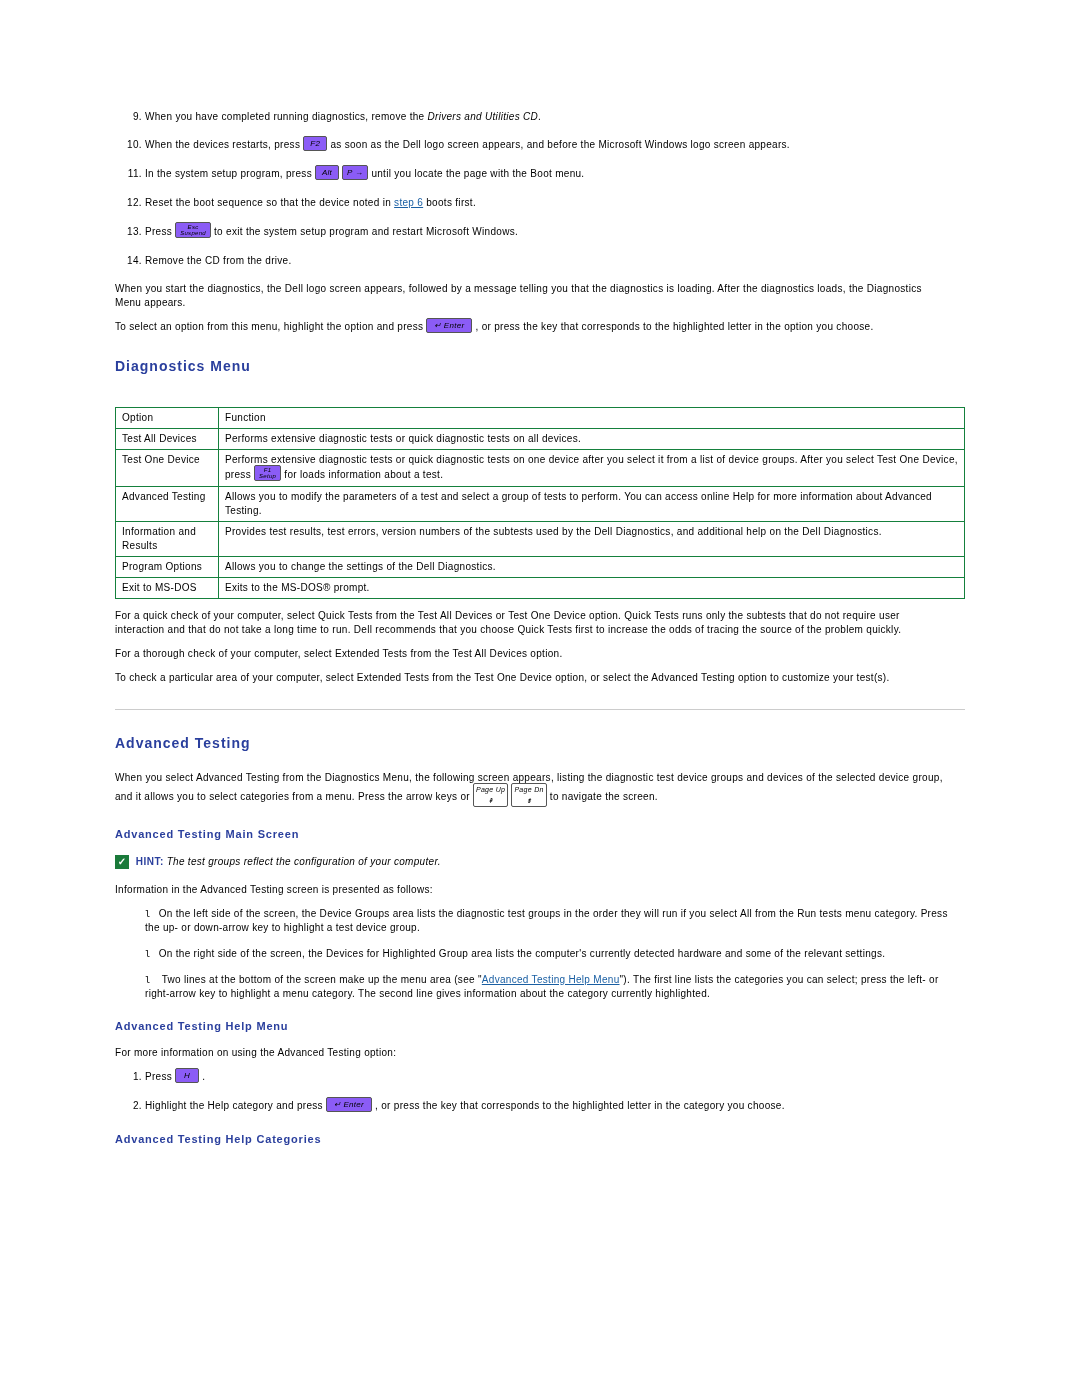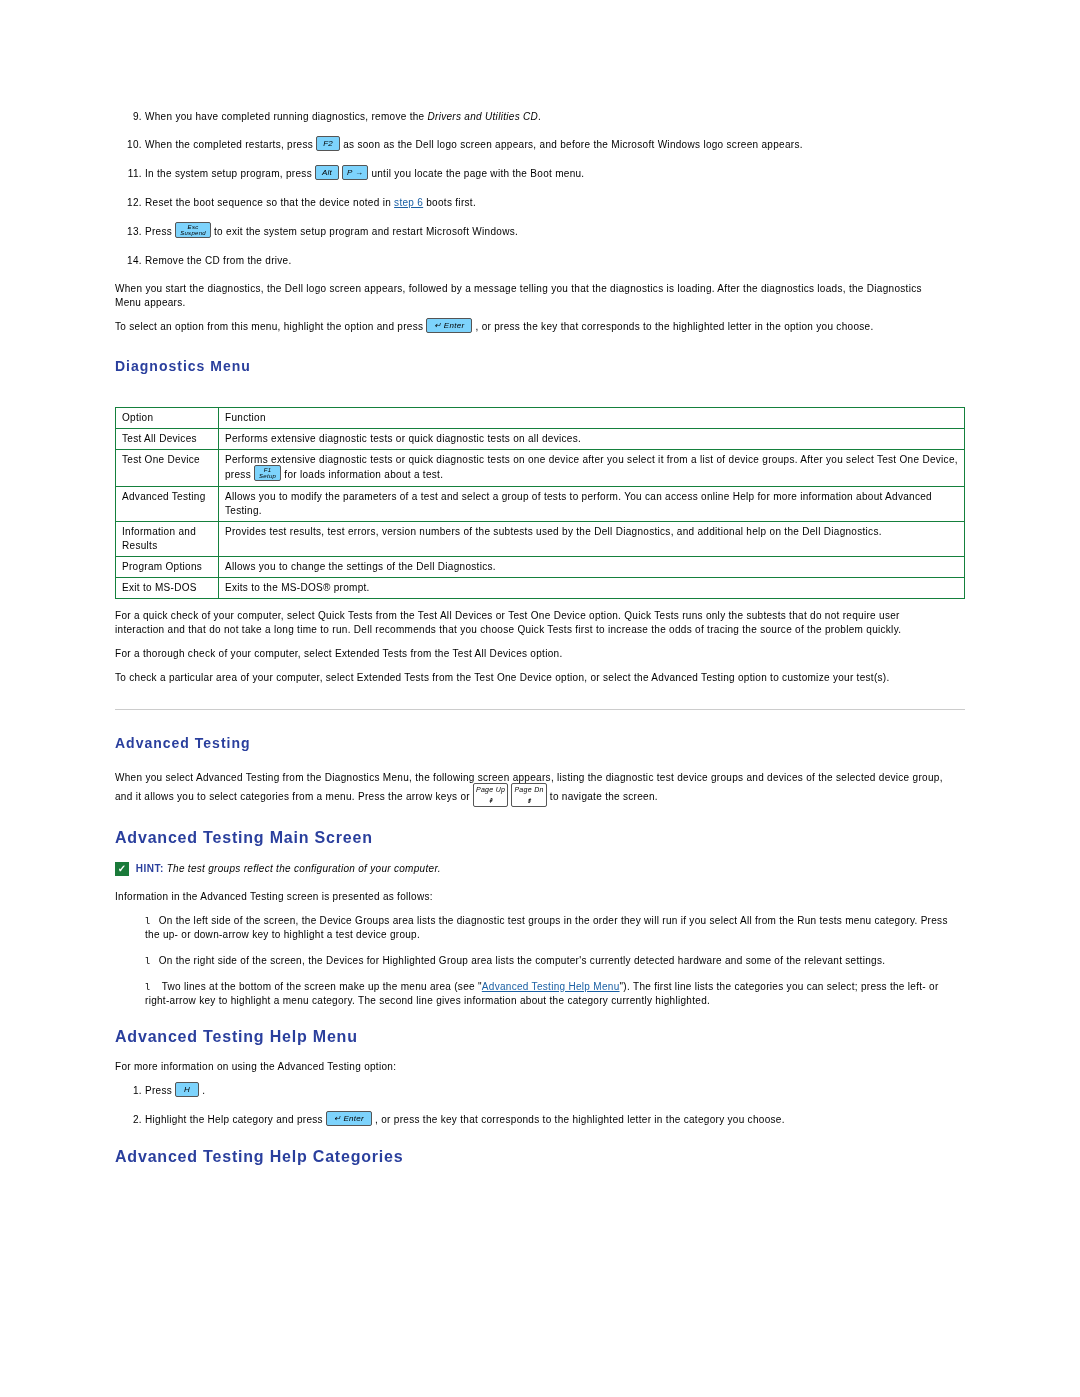--- a/index.html
+++ b/index.html
@@ -11,32 +11,32 @@
     padding: 110px 115px 60px 115px;
     line-height: 1.4;
     width: 1080px;
     box-sizing: border-box;
   }
   ol { margin: 0 0 10px 0; padding-left: 30px; }
   ol li { margin-bottom: 14px; letter-spacing: 0.3px; }
   p { margin: 6px 14px 10px 0; letter-spacing: 0.3px; }
   .italic { font-style: italic; }
   h3.blue { color: #2a3f9d; font-size: 14px; font-weight: bold; margin: 22px 0 18px 0; letter-spacing: 1px; }
-  h4.blue { color: #2a3f9d; font-size: 16px; font-weight: bold; margin: 18px 0 12px 0; letter-spacing: 0.8px; }
+  h4.blue { color: #2a3f9d; font-size: 11px; font-weight: bold; margin: 18px 0 12px 0; letter-spacing: 0.8px; }
   table.menu { border-collapse: collapse; width: 100%; margin: 30px 0 10px 0; }
   table.menu td { border: 1px solid #15803d; padding: 3px 6px; font-size: 10px; vertical-align: top; letter-spacing: 0.3px; }
   table.menu td.opt { width: 90px; }
   .keycap {
     display: inline-block;
     border: 1px solid #555;
     border-radius: 2px;
     padding: 0px 4px;
     font-size: 8px;
     font-style: italic;
-    background: #7dd3fc;
+    background: #8b5cf6;
     min-width: 14px;
     text-align: center;
     vertical-align: middle;
     line-height: 13px;
     height: 13px;
     position: relative;
     top: -2px;
   }
   .keycap.wide { min-width: 36px; }
   a.link { color: #1a5fa3; text-decoration: underline; }
@@ -75,21 +75,21 @@
   }
 </style>
 </head>
 <body>
 
 <ol start="9">
   <li>
     <span>When you have completed running diagnostics, remove the </span><span class="italic">Drivers and Utilities CD</span><span>.</span>
   </li>
   <li>
-    <span>When the completed restarts, press </span>
+    <span>When the devices restarts, press </span>
     <span class="keycap">F2</span>
     <span> as soon as the Dell logo screen appears, and before the Microsoft Windows logo screen appears.</span>
   </li>
   <li>
     <span>In the system setup program, press </span>
     <span class="keycap">Alt</span>
     <span class="keycap">P →</span>
     <span> until you locate the page with the Boot menu.</span>
   </li>
   <li>

